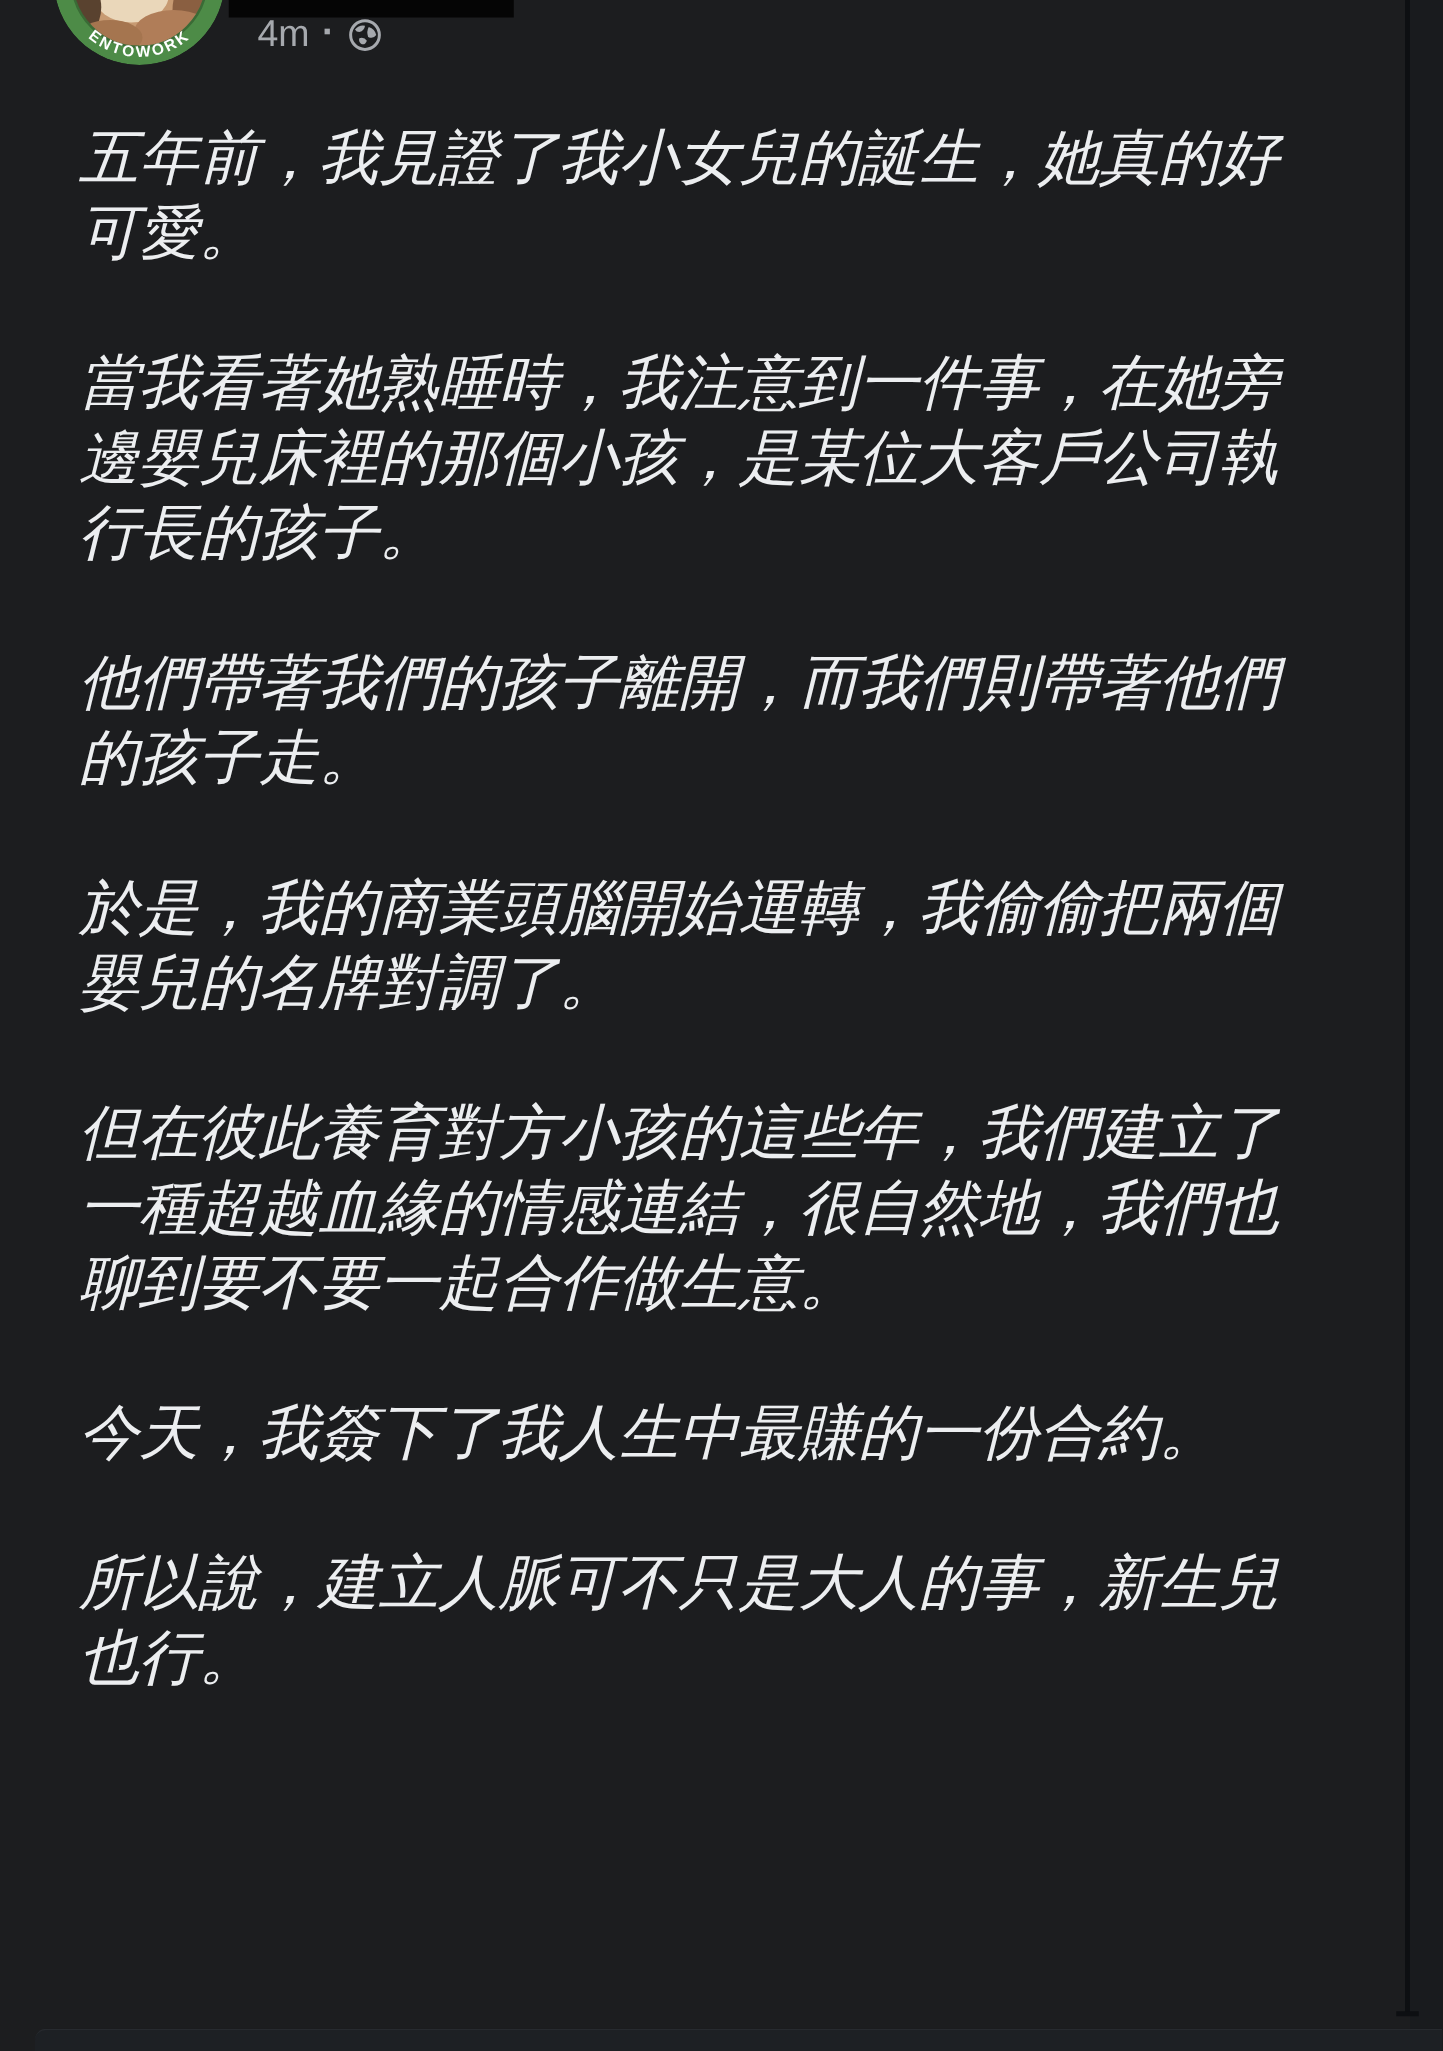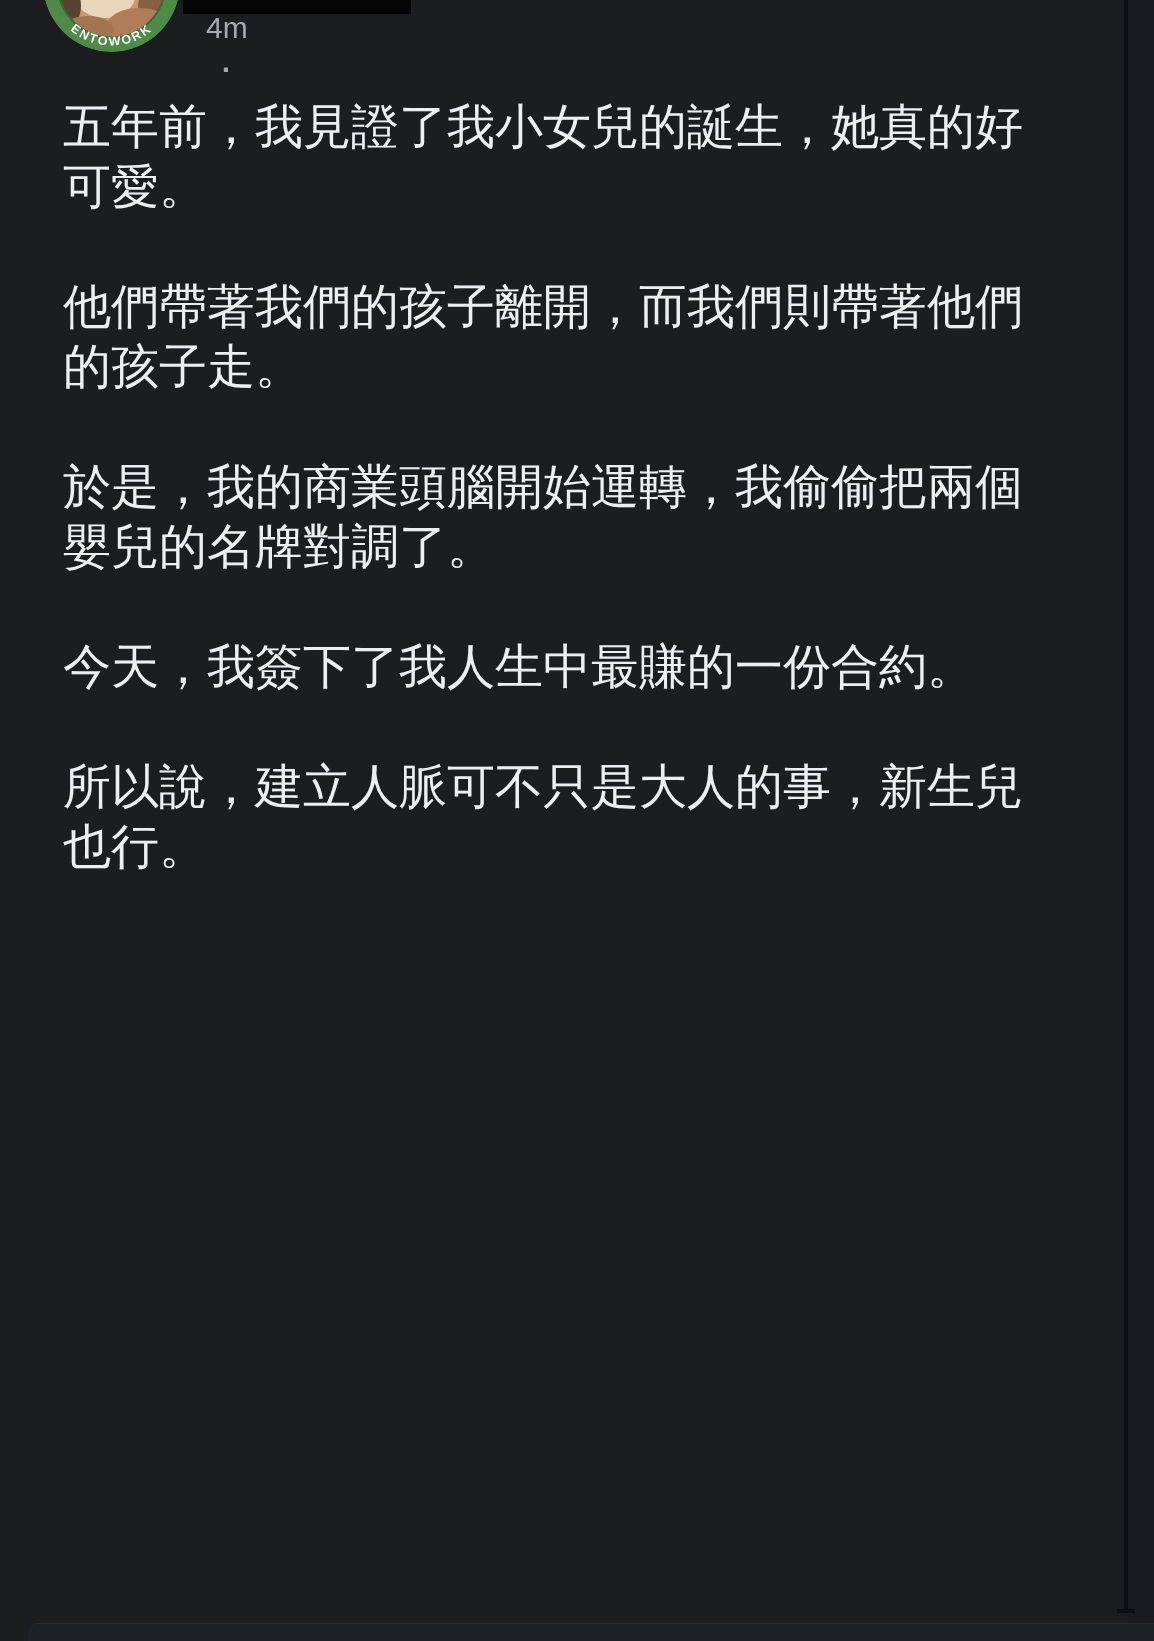--- a/index.html
+++ b/index.html
@@ -37,38 +37,38 @@
     position: absolute;
     left: 206px;
     top: 11px;
     height: 34px;
     display: flex;
     align-items: center;
     gap: 10px;
     color: var(--timestamp-text, #a6a9ae);
     font-size: 30px;
     line-height: 34px;
-    flex-direction: column;
   }
   .meta-dot {
     font-size: 30px;
     font-weight: bold;
     transform: translateY(-2px);
   }
   
   .post-text {
     position: absolute;
     left: 63px;
     top: 97px;
     width: 1005px;
     color: var(--post-text, #eceef0);
     font-size: 48px;
     line-height: 60px;
     letter-spacing: 0;
     font-weight: 400;
+    font-style: italic;
   }
   .post-text p { margin: 0 0 60px 0; }
   .post-text p:last-child { margin-bottom: 15px; }
   
   .right-gutter {
     position: absolute;
     left: 1128px;
     top: 0;
     width: 26px;
     height: 1641px;
@@ -149,21 +149,23 @@
     <svg width="28" height="28" viewBox="0 0 28 28">
       <circle cx="14" cy="14" r="11.5" fill="none" stroke="#a6a9ae" stroke-width="2.4"></circle>
       <path d="M6 9.5 Q9.5 5.5 14 6.5 Q13.5 10.5 9.5 11.5 Q7 11.5 6 9.5 Z" fill="#a6a9ae"></path>
       <path d="M17 7.5 Q22 9 23 14 Q20.5 17.5 16.5 15.5 Q15 11 17 7.5 Z" fill="#a6a9ae"></path>
       <path d="M9.5 16.5 Q13.5 15.5 15.5 18.5 Q14 22.5 10.8 21 Q8.6 19 9.5 16.5 Z" fill="#a6a9ae"></path>
     </svg>
   </div>
 
   <div class="post-text">
       <p>五年前，我見證了我小女兒的誕生，她真的好<br>可愛。</p>
+      <p>當我看著她熟睡時，我注意到一件事，在她旁<br>邊嬰兒床裡的那個小孩，是某位大客戶公司執<br>行長的孩子。</p>
       <p>他們帶著我們的孩子離開，而我們則帶著他們<br>的孩子走。</p>
       <p>於是，我的商業頭腦開始運轉，我偷偷把兩個<br>嬰兒的名牌對調了。</p>
+      <p>但在彼此養育對方小孩的這些年，我們建立了<br>一種超越血緣的情感連結，很自然地，我們也<br>聊到要不要一起合作做生意。</p>
       <p>今天，我簽下了我人生中最賺的一份合約。</p>
       <p>所以說，建立人脈可不只是大人的事，新生兒<br>也行。</p>
     </div>
 
   <div class="bottom-panel"></div>
 
 </div>
 
 </body></html>

